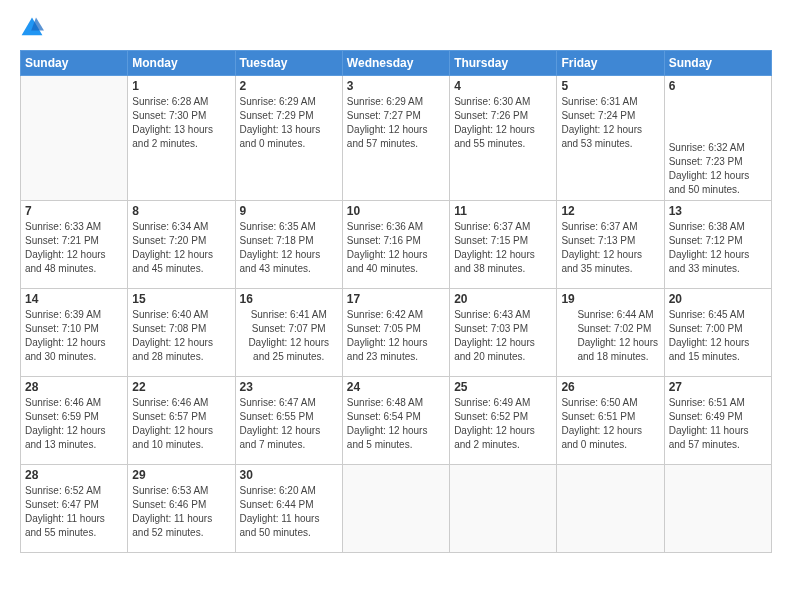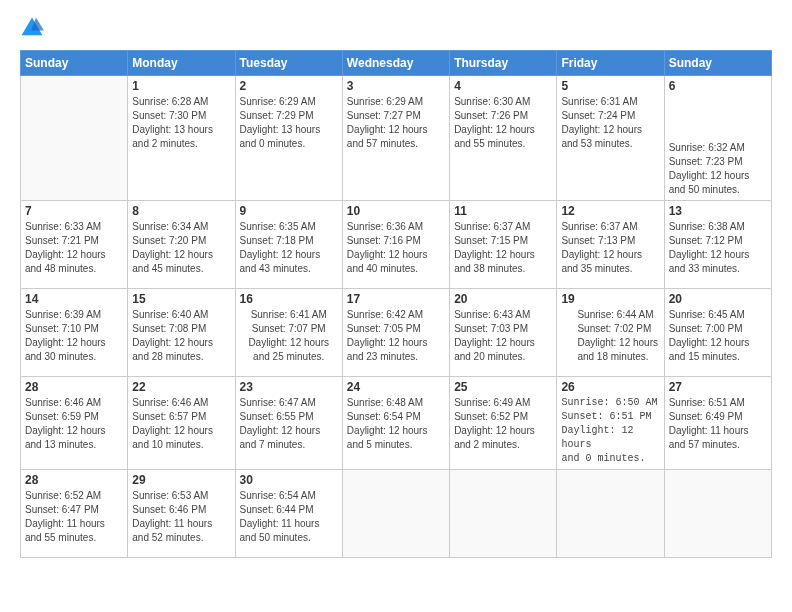--- a/index.html
+++ b/index.html
@@ -310,21 +310,21 @@
           </td>
           <td>
             <div class="day-number">25</div>
             <div class="day-info" style="white-space: pre-line;">Sunrise: 6:49 AM
 Sunset: 6:52 PM
 Daylight: 12 hours
 and 2 minutes.</div>
           </td>
           <td>
             <div class="day-number">26</div>
-            <div class="day-info" style="white-space: pre-line; font-family: Liberation Mono, monospace;">Sunrise: 6:50 AM
+            <div class="day-info" style="white-space: pre-line;">Sunrise: 6:50 AM
 Sunset: 6:51 PM
 Daylight: 12 hours
 and 0 minutes.</div>
           </td>
           <td>
             <div class="day-number">27</div>
             <div class="day-info" style="white-space: pre-line;">Sunrise: 6:51 AM
 Sunset: 6:49 PM
 Daylight: 11 hours
 and 57 minutes.</div>
@@ -340,21 +340,21 @@
           </td>
           <td>
             <div class="day-number">29</div>
             <div class="day-info" style="white-space: pre-line;">Sunrise: 6:53 AM
 Sunset: 6:46 PM
 Daylight: 11 hours
 and 52 minutes.</div>
           </td>
           <td>
             <div class="day-number">30</div>
-            <div class="day-info" style="white-space: pre-line;">Sunrise: 6:54 AM
+            <div class="day-info" style="white-space: pre-line;">Sunrise: 6:20 AM
 Sunset: 6:44 PM
 Daylight: 11 hours
 and 50 minutes.</div>
           </td>
           <td class="empty"></td>
           <td class="empty"></td>
           <td class="empty"></td>
           <td class="empty"></td>
         </tr>
       </tbody>

